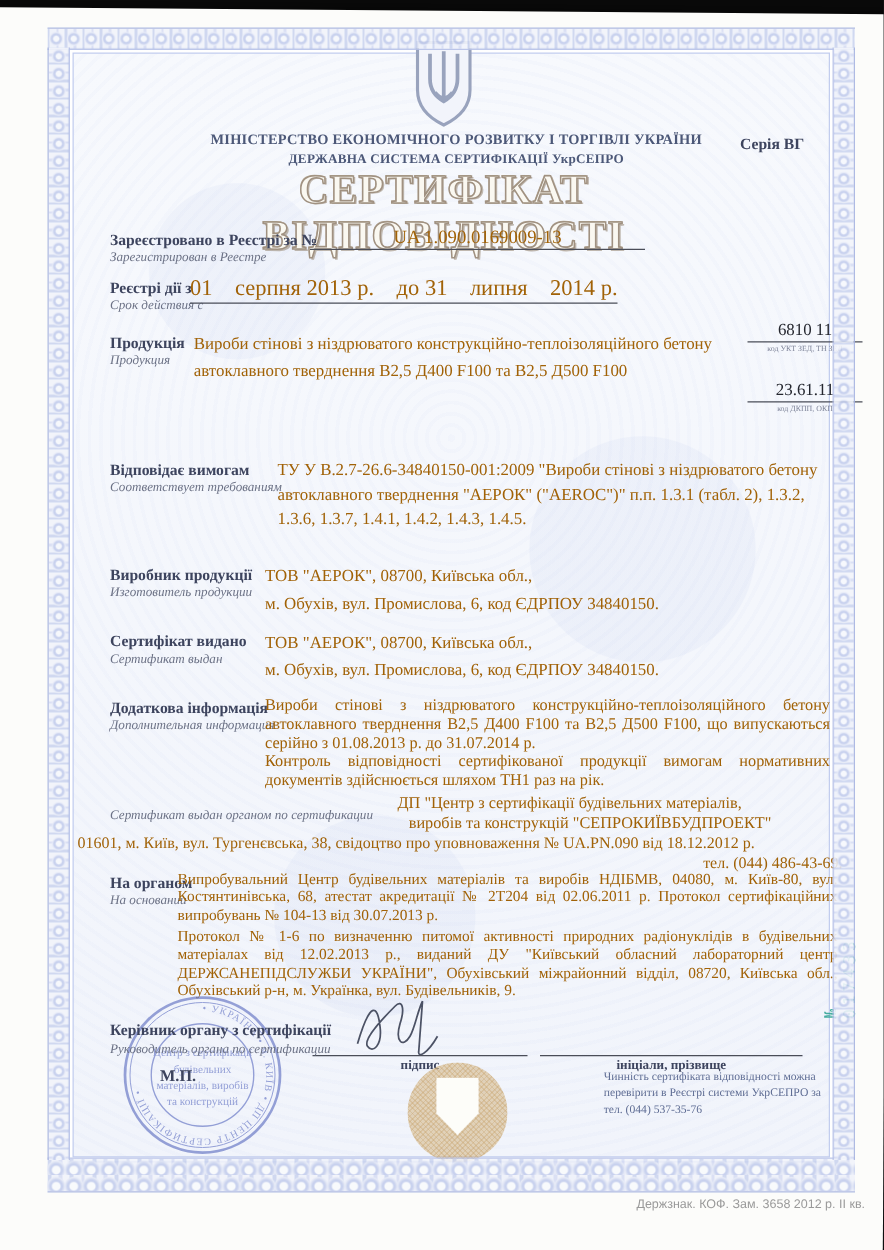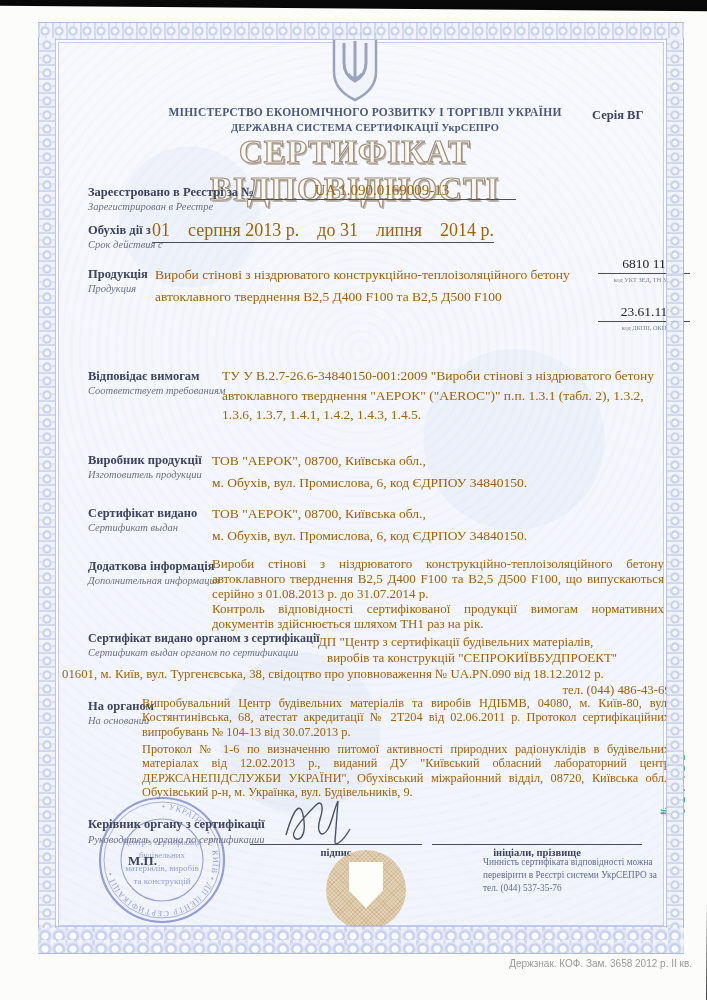--- a/index.html
+++ b/index.html
@@ -89,21 +89,21 @@
 
     <div class="abs ministry center" style="left:160px;top:106px;width:410px;">МІНІСТЕРСТВО ЕКОНОМІЧНОГО РОЗВИТКУ І ТОРГІВЛІ УКРАЇНИ</div>
     <div class="abs series" style="left:592px;top:108px;">Серія ВГ</div>
     <div class="abs sysline center" style="left:160px;top:122px;width:410px;">ДЕРЖАВНА СИСТЕМА СЕРТИФІКАЦІЇ УкрСЕПРО</div>
     <div class="abs bigtitle center" style="left:110px;top:134px;width:490px;">СЕРТИФІКАТ ВІДПОВІДНОСТІ</div>
 
     <div class="abs lbl" style="left:88px;top:185px;">Зареєстровано в Реєстрі за №</div>
     <div class="abs lbl-ru" style="left:88px;top:201px;">Зарегистрирован в Реестре</div>
     <div class="abs typed uline center" style="left:248px;top:181px;width:268px;font-size:15px;">UA 1.090.0169009-13</div>
 
-    <div class="abs lbl" style="left:88px;top:223px;">Обухів дії з</div>
+    <div class="abs lbl" style="left:88px;top:223px;">Реєстрі дії з</div>
     <div class="abs lbl-ru" style="left:88px;top:239px;">Срок действия с</div>
     <div class="abs typed uline prespace" style="left:152px;top:220px;min-width:290px;font-size:18px;">01    серпня 2013 р.    до 31    липня    2014 р.</div>
 
     <div class="abs lbl" style="left:88px;top:267px;">Продукція</div>
     <div class="abs lbl-ru" style="left:88px;top:283px;text-align:right;">Продукция</div>
     <div class="abs typed" style="left:155px;top:264px;width:440px;line-height:1.6;">Вироби стінові з ніздрюватого конструкційно-теплоізоляційного бетону автоклавного тверднення В2,5 Д400 F100 та В2,5 Д500 F100</div>
     <div class="abs codebox" style="left:598px;top:256px;">
       <div class="codeval">6810 11</div>
       <div class="codelbl">код УКТ ЗЕД, ТН ЗЕД</div>
     </div>
@@ -124,21 +124,20 @@
     <div class="abs lbl" style="left:88px;top:506px;">Сертифікат видано</div>
     <div class="abs lbl-ru" style="left:88px;top:522px;">Сертификат выдан</div>
     <div class="abs typed preline" style="left:212px;top:503px;width:440px;line-height:1.6;">ТОВ "АЕРОК", 08700, Київська обл.,
 м. Обухів, вул. Промислова, 6, код ЄДРПОУ 34840150.</div>
 
     <div class="abs lbl" style="left:88px;top:559px;">Додаткова інформація</div>
     <div class="abs lbl-ru" style="left:88px;top:575px;">Дополнительная информация</div>
     <div class="abs typed preline just" style="left:212px;top:556px;width:452px;font-size:13px;line-height:1.16;">Вироби стінові з ніздрюватого конструкційно-теплоізоляційного бетону автоклавного тверднення В2,5 Д400 F100 та В2,5 Д500 F100, що випускаються серійно з 01.08.2013 р. до 31.07.2014 р.
 Контроль відповідності сертифікованої продукції вимогам нормативних документів здійснюється шляхом ТН1 раз на рік.</div>
 
-    <div class="abs lbl" style="left:88px;top:631px;font-size:12px;">Сертифікат видано органом з сертифікації</div>
     <div class="abs lbl-ru" style="left:88px;top:647px;">Сертификат выдан органом по сертификации</div>
     <div class="abs typed" style="left:318px;top:634px;font-size:13px;">ДП "Центр з сертифікації будівельних матеріалів,</div>
     <div class="abs typed" style="left:327px;top:650px;font-size:13px;">виробів та конструкцій "СЕПРОКИЇВБУДПРОЕКТ"</div>
     <div class="abs typed" style="left:62px;top:667px;width:612px;font-size:12.8px;">01601, м. Київ, вул. Тургенєвська, 38, свідоцтво про уповноваження № UA.PN.090 від 18.12.2012 р.</div>
     <div class="abs typed" style="left:62px;top:683px;width:612px;text-align:right;font-size:12.8px;">тел. (044) 486-43-69.</div>
 
     <div class="abs lbl" style="left:88px;top:699px;">На органом</div>
     <div class="abs lbl-ru" style="left:88px;top:715px;">На основании</div>
     <div class="abs typed just" style="left:142px;top:696px;width:528px;font-size:12.3px;line-height:1.17;">Випробувальний Центр будівельних матеріалів та виробів НДІБМВ, 04080, м. Київ-80, вул. Костянтинівська, 68, атестат акредитації № 2Т204 від 02.06.2011 р. Протокол сертифікаційних випробувань № 104-13 від 30.07.2013 р.</div>
     <div class="abs typed just" style="left:142px;top:742px;width:528px;font-size:12.3px;line-height:1.17;">Протокол № 1-6 по визначенню питомої активності природних радіонуклідів в будівельних матеріалах від 12.02.2013 р., виданий ДУ "Київський обласний лабораторний центр ДЕРЖСАНЕПІДСЛУЖБИ УКРАЇНИ", Обухівський міжрайонний відділ, 08720, Київська обл., Обухівський р-н, м. Українка, вул. Будівельників, 9.</div>

